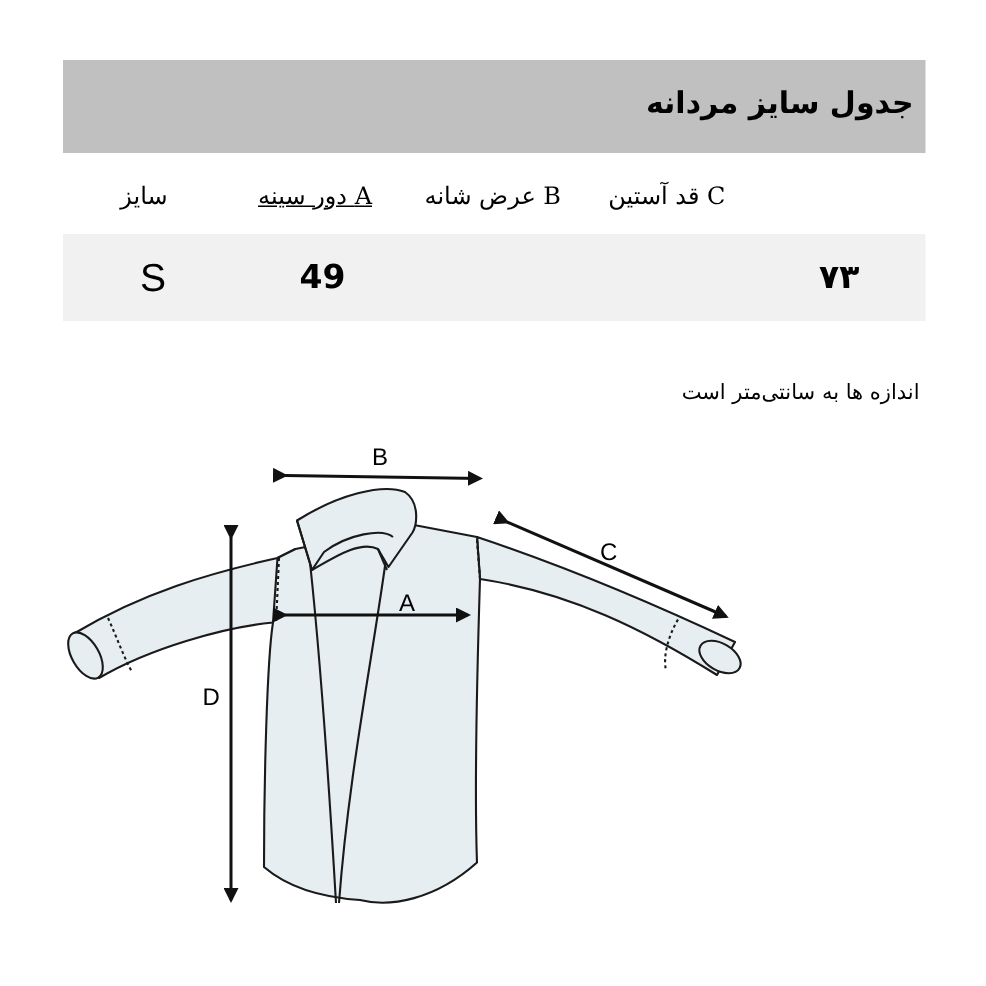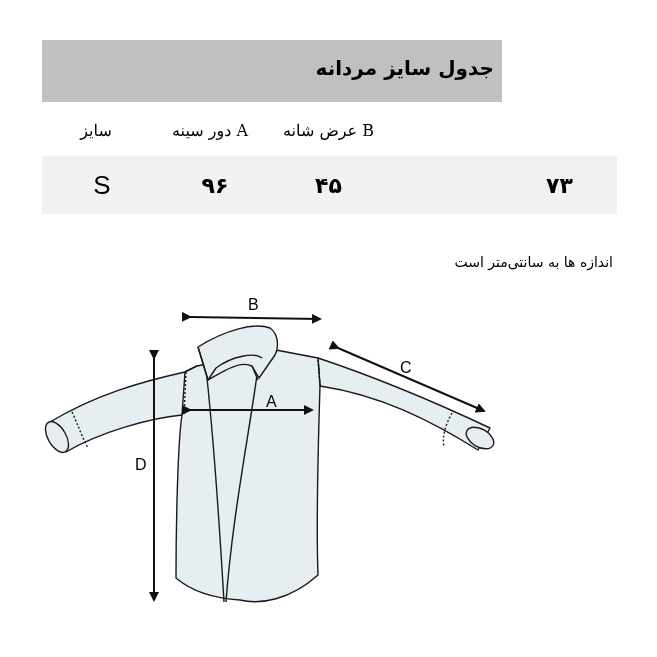--- a/index.html
+++ b/index.html
@@ -1,18 +1,18 @@
 <!DOCTYPE html>
 <html><head>
   <meta charset="utf-8">
   <style>
     html, body { margin: 0; padding: 0; background: #ffffff; }
     body { width: 657px; height: 657px; position: relative; overflow: hidden;
            font-family: "DejaVu Sans", sans-serif; color: #000; }
-    .title-bar { position: absolute; left: 42px; top: 40px; width: 460px; height: 62px;
+    .title-bar { position: absolute; left: 42px; top: 40px; width: 575px; height: 62px;
                  background: #c0c0c0; direction: rtl; }
     .title-bar .title { position: absolute; right: 8px; top: 16px; font-size: 20px; font-weight: bold; }
     .head-row { position: absolute; left: 42px; top: 104px; width: 575px; height: 52px; background: #fff; }
     .val-row { position: absolute; left: 42px; top: 156px; width: 575px; height: 58px; background: #f2f1f1; }
     .cell { position: absolute; top: 0; height: 100%; display: flex; align-items: center; justify-content: center;
             direction: rtl; white-space: nowrap; }
     .head-row .cell { font-family: "DejaVu Serif", serif; font-size: 16px; }
     .val-row .cell { font-size: 22px; font-weight: bold; }
     .val-row .cell.latin { font-family: "Liberation Sans", sans-serif; font-weight: normal; font-size: 26px; }
     .note { position: absolute; right: 44px; top: 254px; font-size: 14px; direction: rtl; }
@@ -20,29 +20,29 @@
     .lbl { font-family: "Liberation Sans", sans-serif; font-size: 16px; }
   </style>
 </head>
 <body>
 
 <div class="title-bar">
   <span class="title">جدول سایز مردانه</span>
 </div>
 
 <div class="head-row">
+  <div class="cell" style="left:345px;width:115px;">C قد آستین</div>
   <div class="cell" style="left:228px;width:117px;text-align:center;">B عرض شانه</div>
-  <div class="cell" style="left:108px;width:120px;">A دور سینه</div>
+  <div class="cell" style="left:108px;width:120px;text-decoration:underline;">A دور سینه</div>
   <div class="cell" style="left:0px;width:108px;">سایز</div>
 </div>
 
 <div class="val-row">
   <div class="cell" style="left:460px;width:115px;">۷۳</div>
-  <div class="cell" style="left:228px;width:117px;">۴۵</div>
-  <div class="cell" style="left:118px;width:110px;">۹۶</div>
+  <div class="cell" style="left:118px;width:110px;">49</div>
   <div class="cell latin" style="left:0px;width:120px;">S</div>
 </div>
 
 <div class="note">اندازه ها به سانتی‌متر است</div>
 
 <svg class="diagram" viewBox="0 280 657 360" width="657" height="360">
   <defs>
     <marker id="ah" markerWidth="10" markerHeight="10" refX="8" refY="5" orient="auto" markerUnits="userSpaceOnUse">
       <path d="M0,0 L10,5 L0,10 z" fill="#111"></path>
     </marker>

